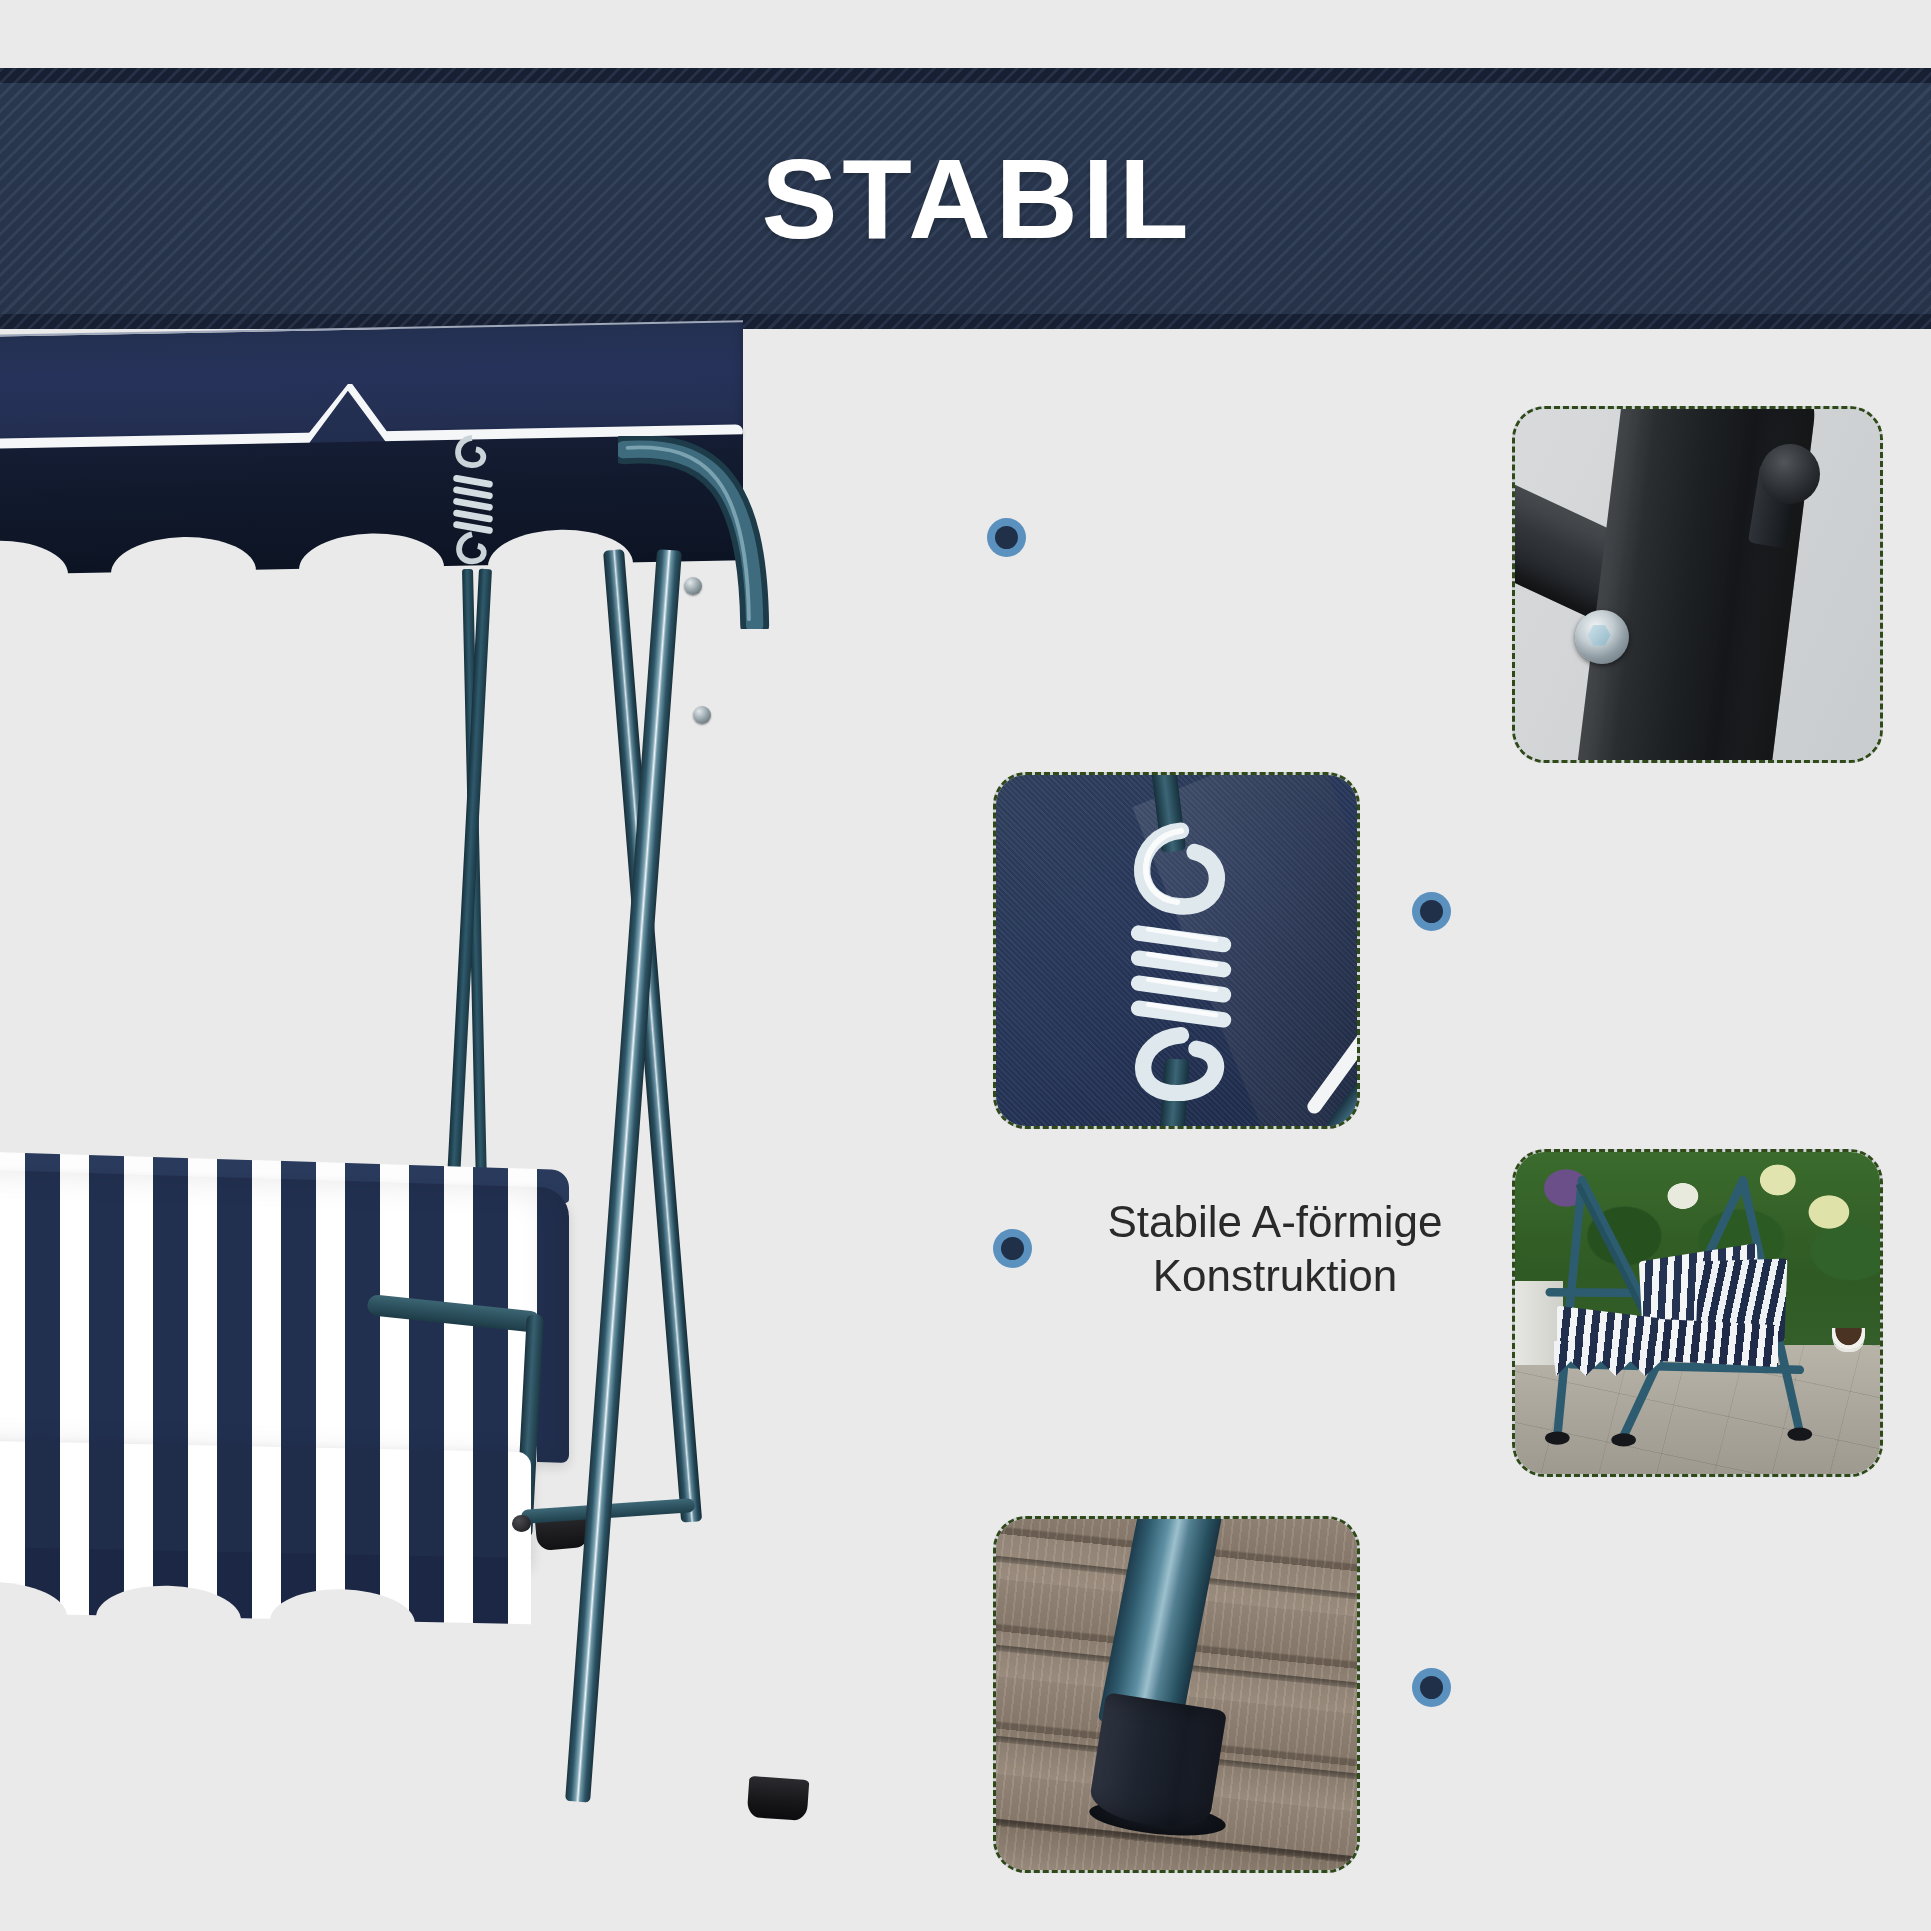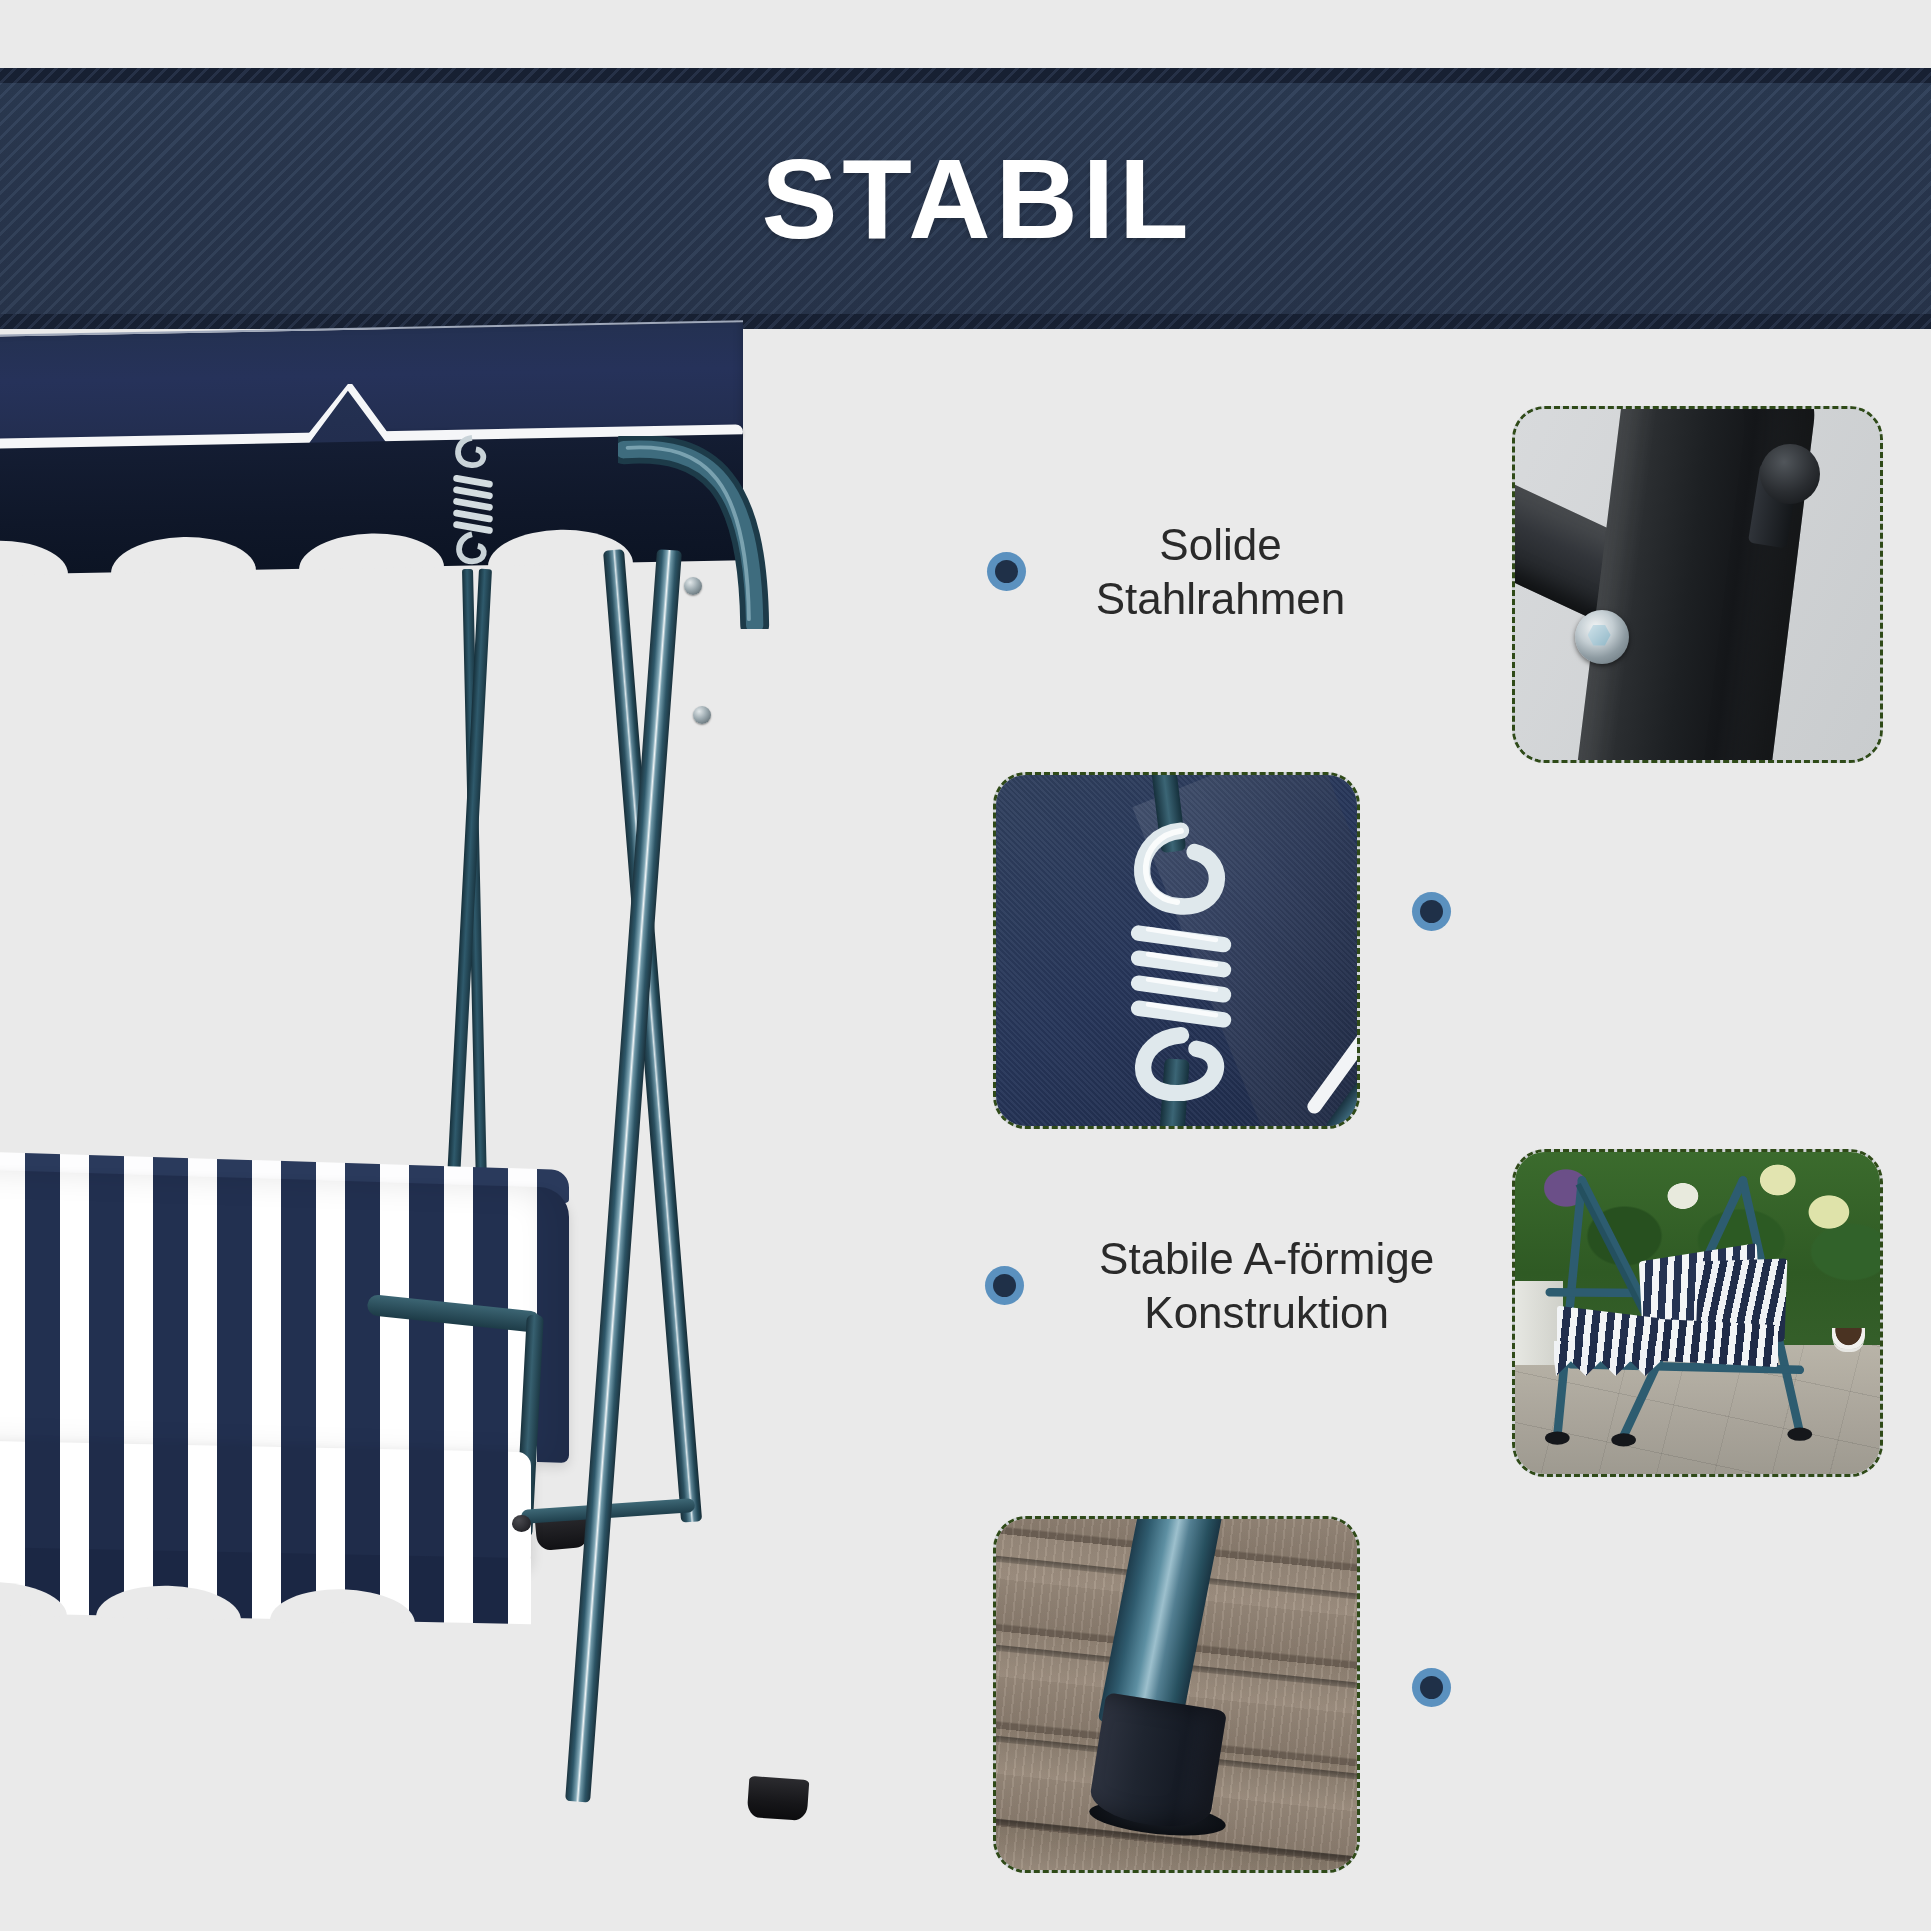--- a/index.html
+++ b/index.html
@@ -451,21 +451,21 @@
     font-weight:normal;
     white-space:pre-line;
   }
 
   #feature-1 { left:987px; top:518px; width:406px; }
   #feature-1 .feature-label { margin-left:35px; text-align:center; width:319px; }
 
   #feature-2 { left:1412px; top:892px; width:483px; }
   #feature-2 .feature-label { margin-left:35px; text-align:center; width:406px; }
 
-  #feature-3 { left:985px; top:1232px; width:521px; }
+  #feature-3 { left:985px; top:1195px; width:521px;justify-content:flex-end; }
   #feature-3 .feature-label { margin-left:11.6px; text-align:center; width:462px; }
 
   #feature-4 { left:1412px; top:1668px; width:512px; }
   #feature-4 .feature-label { margin-left:11.6px; text-align:left; }
 </style>
 </head>
 <body>
 
 <div id="banner">
   <div id="banner-title">STABIL</div>
@@ -617,22 +617,20 @@
     <div class="cw-leg"></div>
     <div class="cw-cap-base"></div>
     <div class="cw-cap"></div>
   </div>
 </div>
 
 <div class="feature" id="feature-1">
   <span class="bullet">
       <span class="bullet-core"></span>
     </span>
-  <span class="feature-label">Solide
-Stahlrahmen</span>
 </div>
 
 <div class="feature" id="feature-2">
   <span class="bullet">
       <span class="bullet-core"></span>
     </span>
 </div>
 
 <div class="feature" id="feature-3">
   <span class="bullet">

